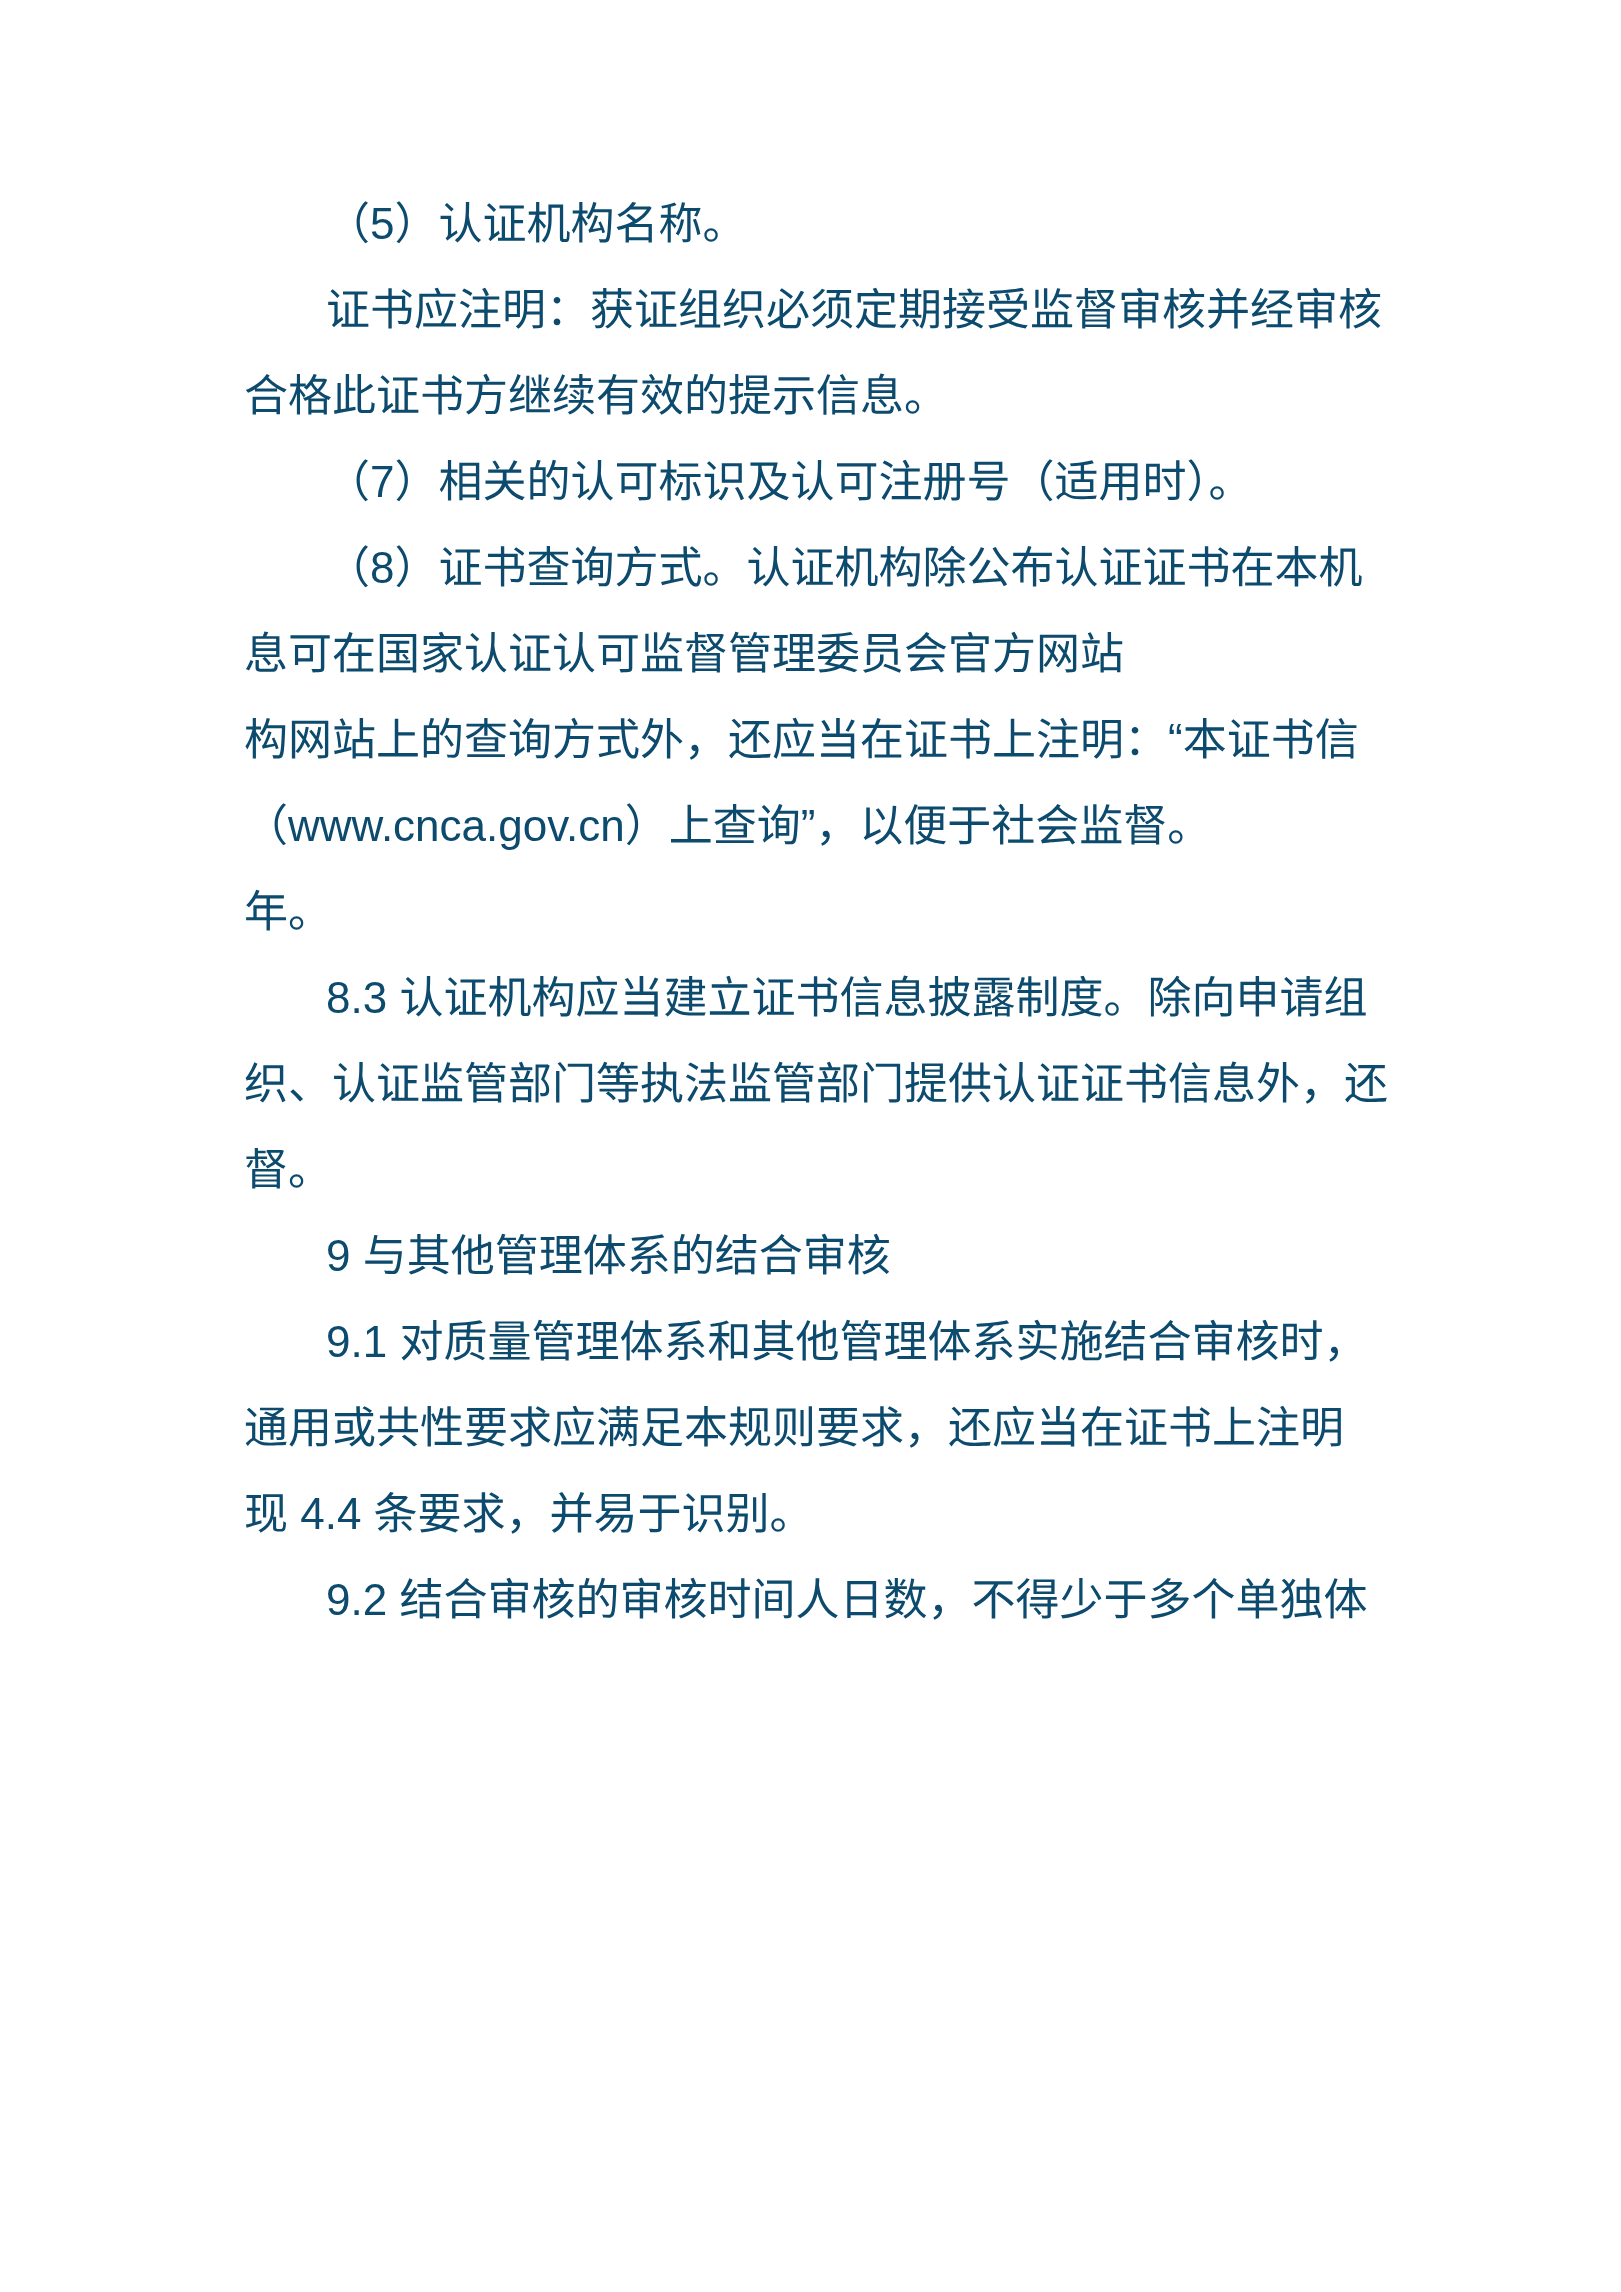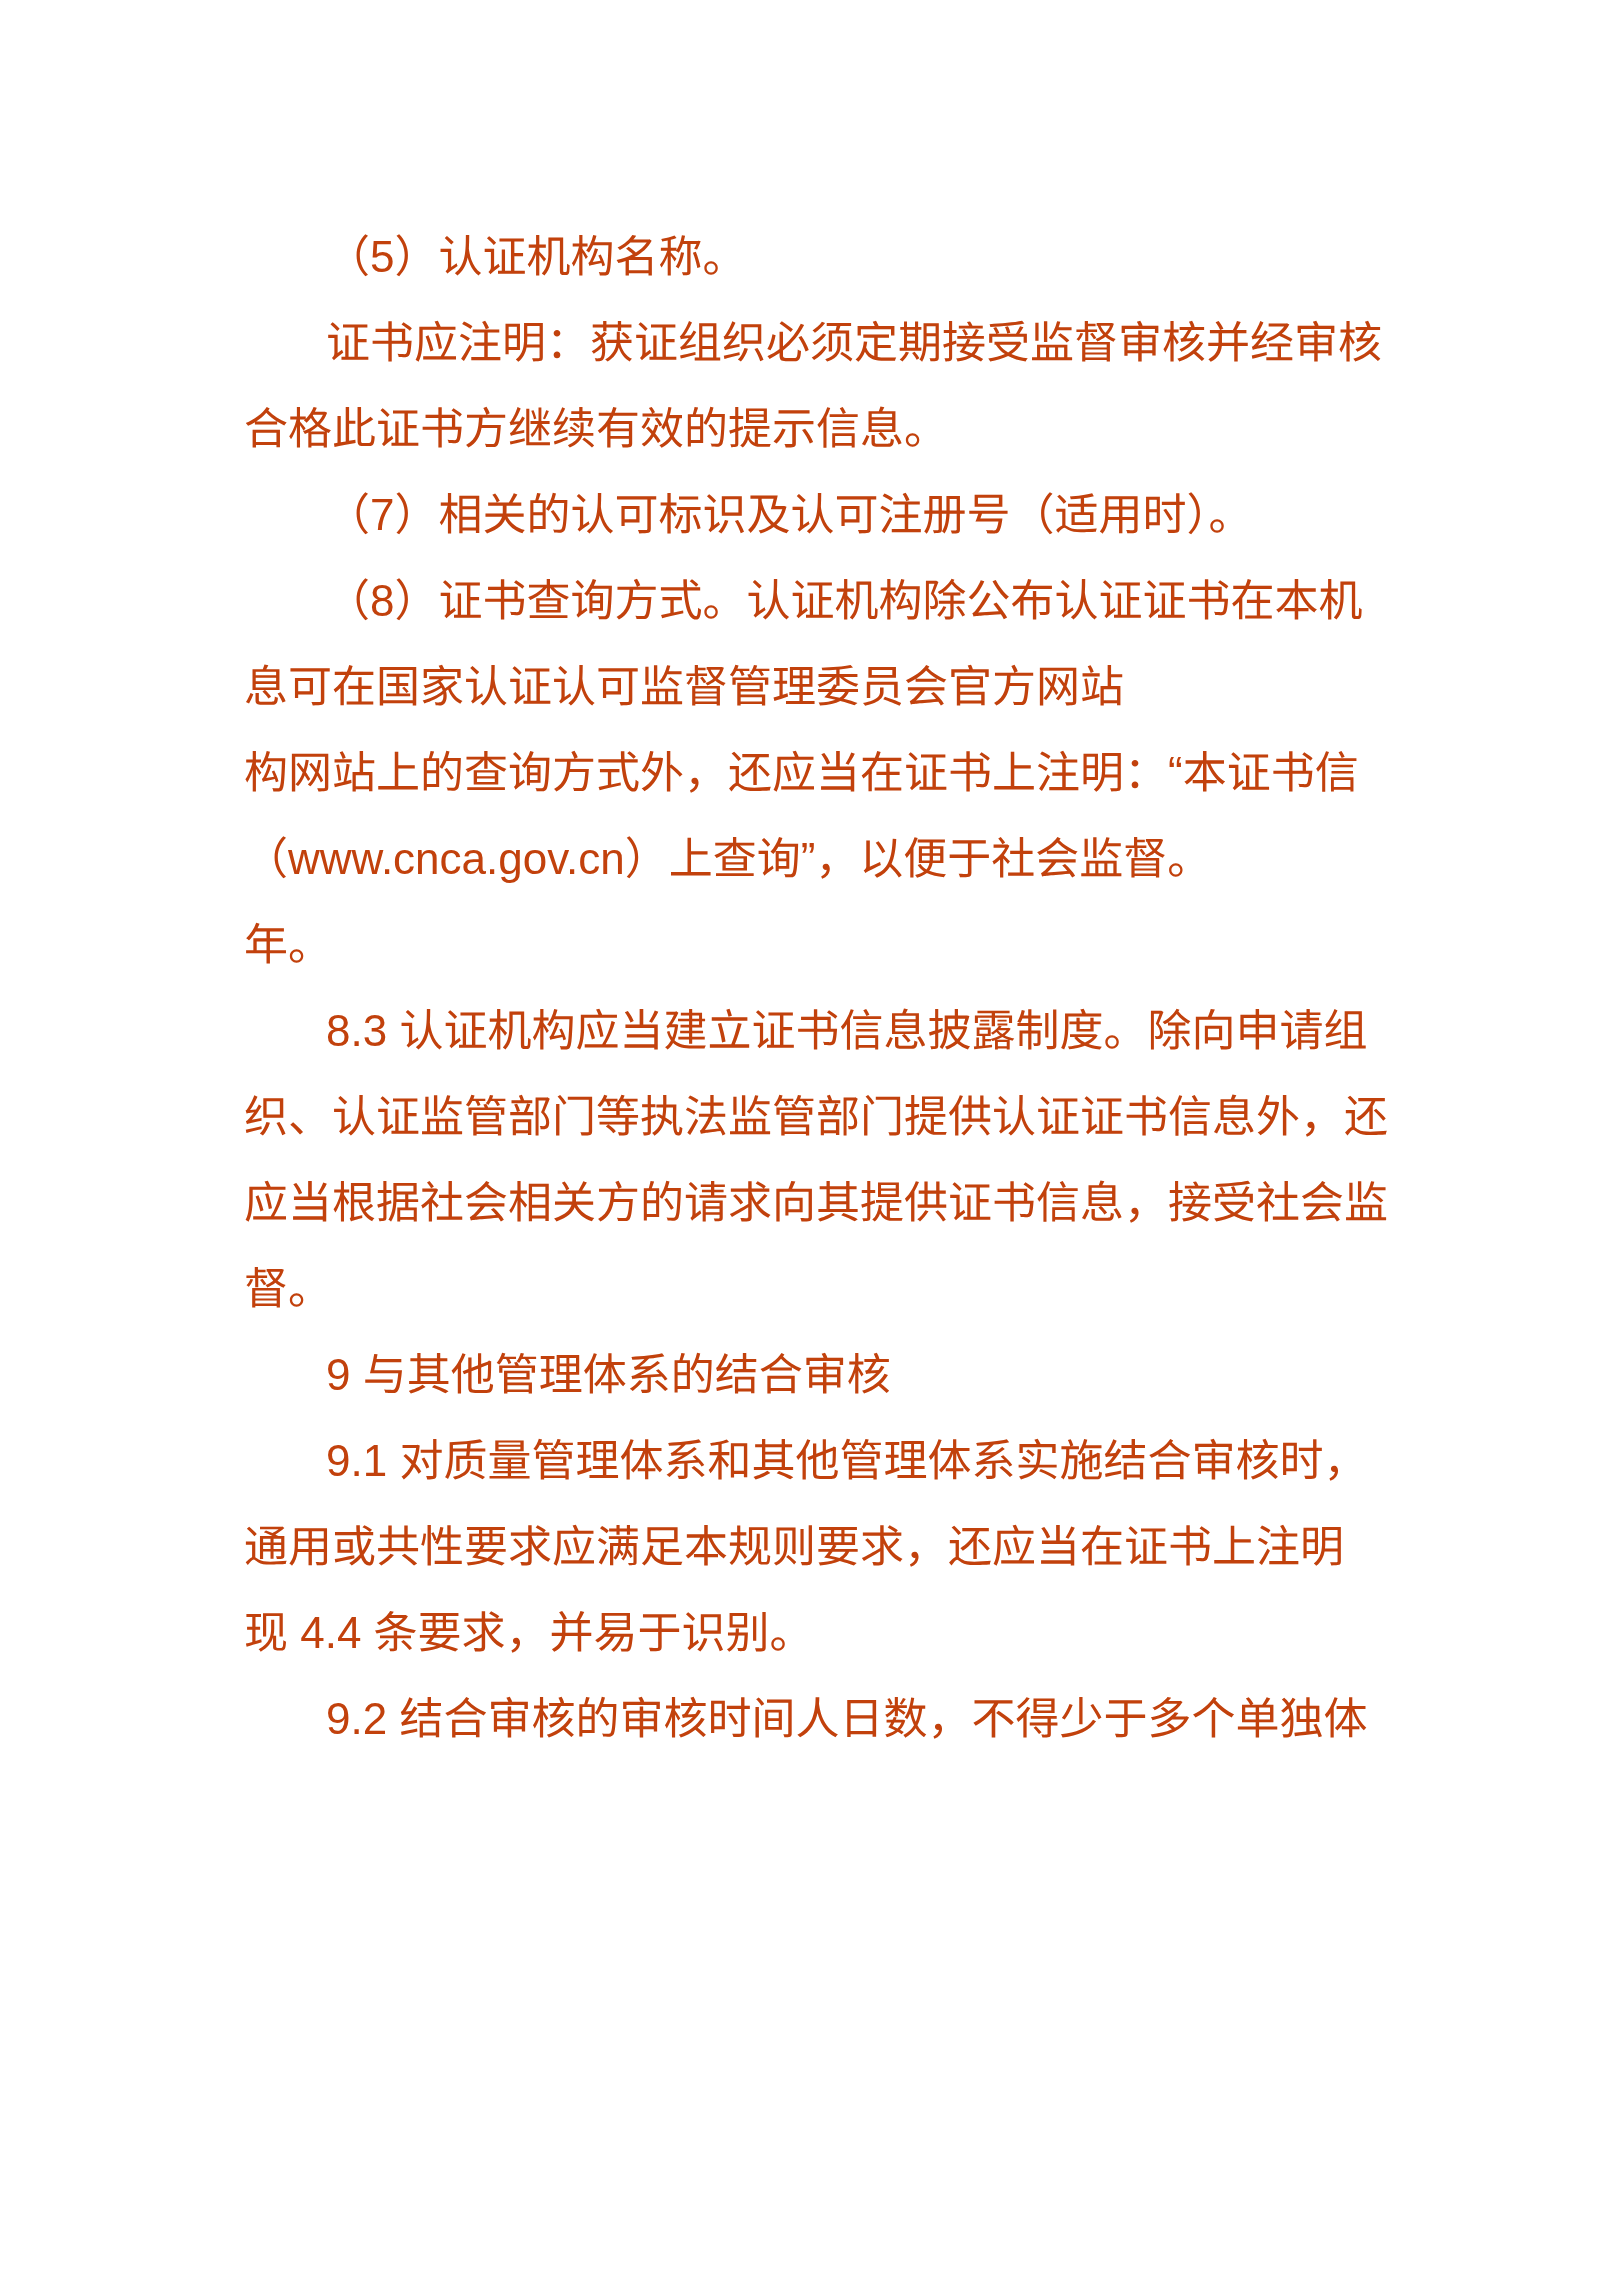--- a/index.html
+++ b/index.html
@@ -10,27 +10,27 @@
   .page {
     position: relative;
     width: 1621px;
     height: 2293px;
     background: #ffffff;
     overflow: hidden;
   }
   .body-text {
     position: absolute;
     left: 244px;
-    top: 214px;
+    top: 181px;
     width: 1139px;
     font-family: "Liberation Sans", "DejaVu Sans", sans-serif;
     font-size: 44px;
     line-height: 86px;
     font-weight: 400;
-    color: #c2410c;
+    color: #0c4a6e;
     text-align: left;
   }
   .line {
     height: 86px;
     white-space: nowrap;
   }
   .indent {
     text-indent: 82px;
   }
 </style>
@@ -43,21 +43,20 @@
     <div class="line indent">证书应注明：获证组织必须定期接受监督审核并经审核</div>
     <div class="line">合格此证书方继续有效的提示信息。</div>
     <div class="line indent">（7）相关的认可标识及认可注册号（适用时）。</div>
     <div class="line indent">（8）证书查询方式。认证机构除公布认证证书在本机</div>
     <div class="line">息可在国家认证认可监督管理委员会官方网站</div>
     <div class="line">构网站上的查询方式外，还应当在证书上注明：“本证书信</div>
     <div class="line">（www.cnca.gov.cn）上查询”，以便于社会监督。</div>
     <div class="line">年。</div>
     <div class="line indent">8.3 认证机构应当建立证书信息披露制度。除向申请组</div>
     <div class="line">织、认证监管部门等执法监管部门提供认证证书信息外，还</div>
-    <div class="line">应当根据社会相关方的请求向其提供证书信息，接受社会监</div>
     <div class="line">督。</div>
     <div class="line indent">9 与其他管理体系的结合审核</div>
     <div class="line indent">9.1 对质量管理体系和其他管理体系实施结合审核时，</div>
     <div class="line">通用或共性要求应满足本规则要求，还应当在证书上注明</div>
     <div class="line">现 4.4 条要求，并易于识别。</div>
     <div class="line indent">9.2 结合审核的审核时间人日数，不得少于多个单独体</div>
   </div>
 </div>
 
 

